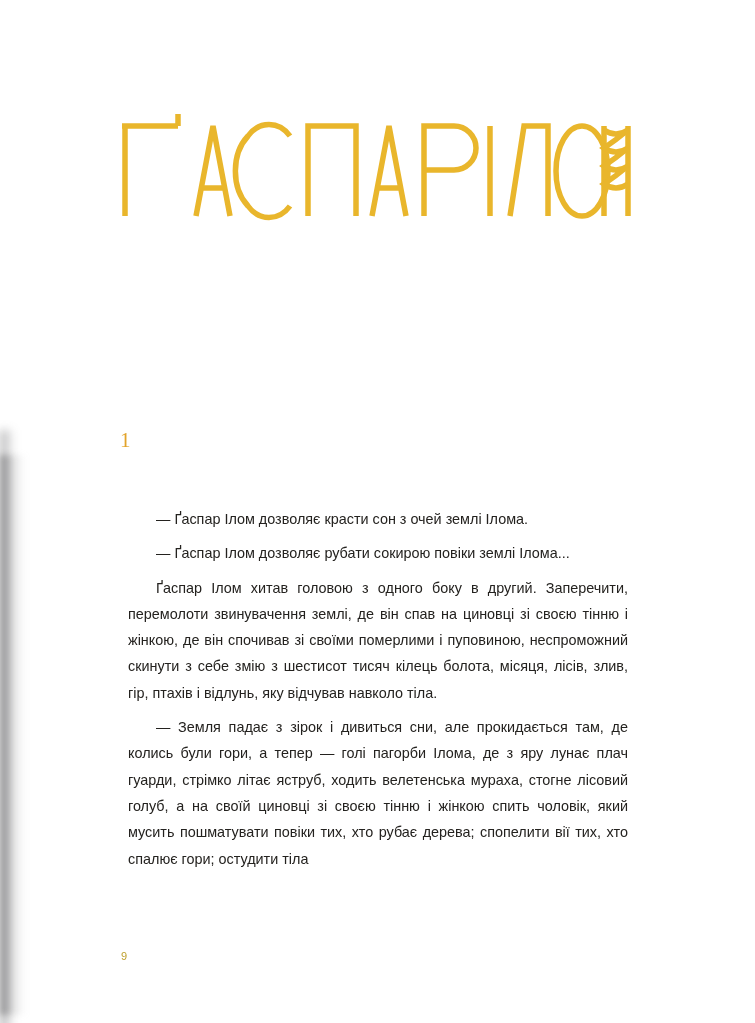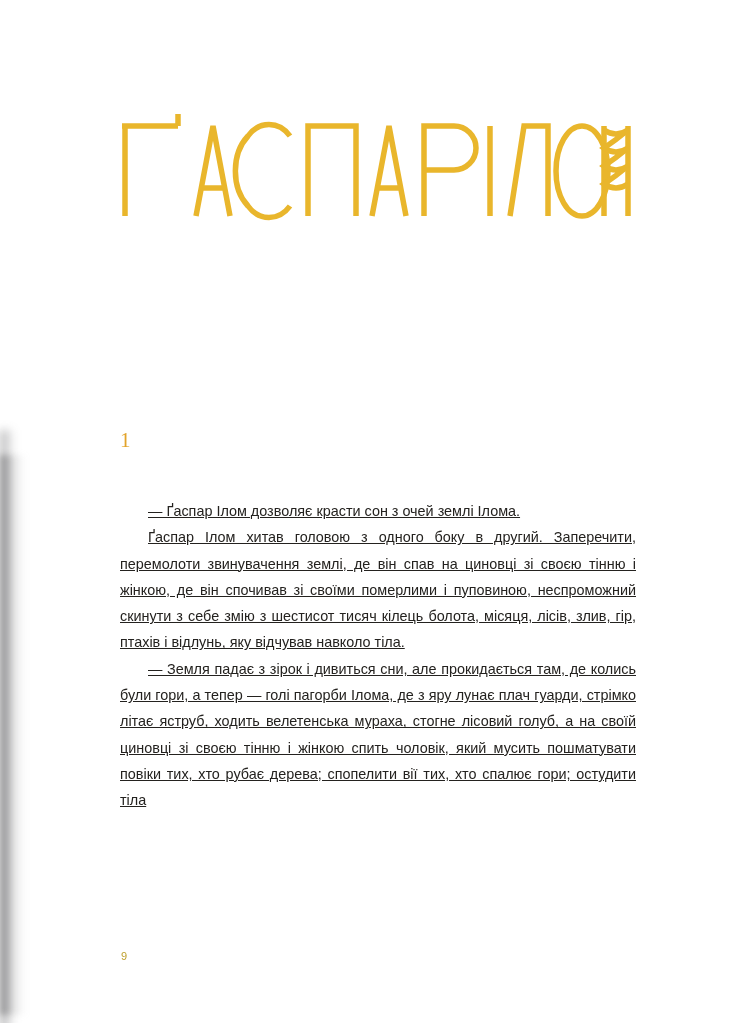--- a/index.html
+++ b/index.html
@@ -73,23 +73,22 @@
     top: 498px;
     width: 516px;
     font-family: "Liberation Sans", sans-serif;
     font-size: 14.4px;
     line-height: 26.3px;
     color: #24221f;
     text-align: justify;
     text-justify: inter-word;
   }
   .body-text p {
-    margin: 0;
+    margin: 8px;
     text-indent: 28px;
-    text-decoration: underline;
   }
   .body-text p.dash {
     text-indent: 28px;
   }
 
   
   .folio {
     position: absolute;
     left: 121px;
     top: 950px;
@@ -131,19 +130,20 @@
         <path d="M492 104 V14 M516 104 V14"></path>
         <path d="M492 18 q12 8 24 0 q-12 10 -24 18 q12 8 24 0 q-12 10 -24 18 q12 8 24 0 q-12 10 -24 18 q12 8 24 0"></path>
       </g>
     </svg>
   </div>
 
   <div class="section-number">1</div>
 
   <div class="body-text">
     <p class="dash">— Ґаспар Ілом дозволяє красти сон з очей землі Ілома.</p>
+    <p class="dash">— Ґаспар Ілом дозволяє рубати сокирою повіки землі Ілома...</p>
     <p>Ґаспар Ілом хитав головою з одного боку в другий. Заперечити, перемолоти звинувачення землі, де він спав на циновці зі своєю тінню і жінкою, де він спочивав зі своїми померлими і пуповиною, неспроможний скинути з себе змію з шестисот тисяч кілець болота, місяця, лісів, злив, гір, птахів і відлунь, яку відчував навколо тіла.</p>
     <p class="dash">— Земля падає з зірок і дивиться сни, але прокидається там, де колись були гори, а тепер — голі пагорби Ілома, де з яру лунає плач гуарди, стрімко літає яструб, ходить велетенська мураха, стогне лісовий голуб, а на своїй циновці зі своєю тінню і жінкою спить чоловік, який мусить пошматувати повіки тих, хто рубає дерева; спопелити вії тих, хто спалює гори; остудити тіла</p>
   </div>
 
   <div class="folio">9</div>
 
 </div>
 
 </body></html>

